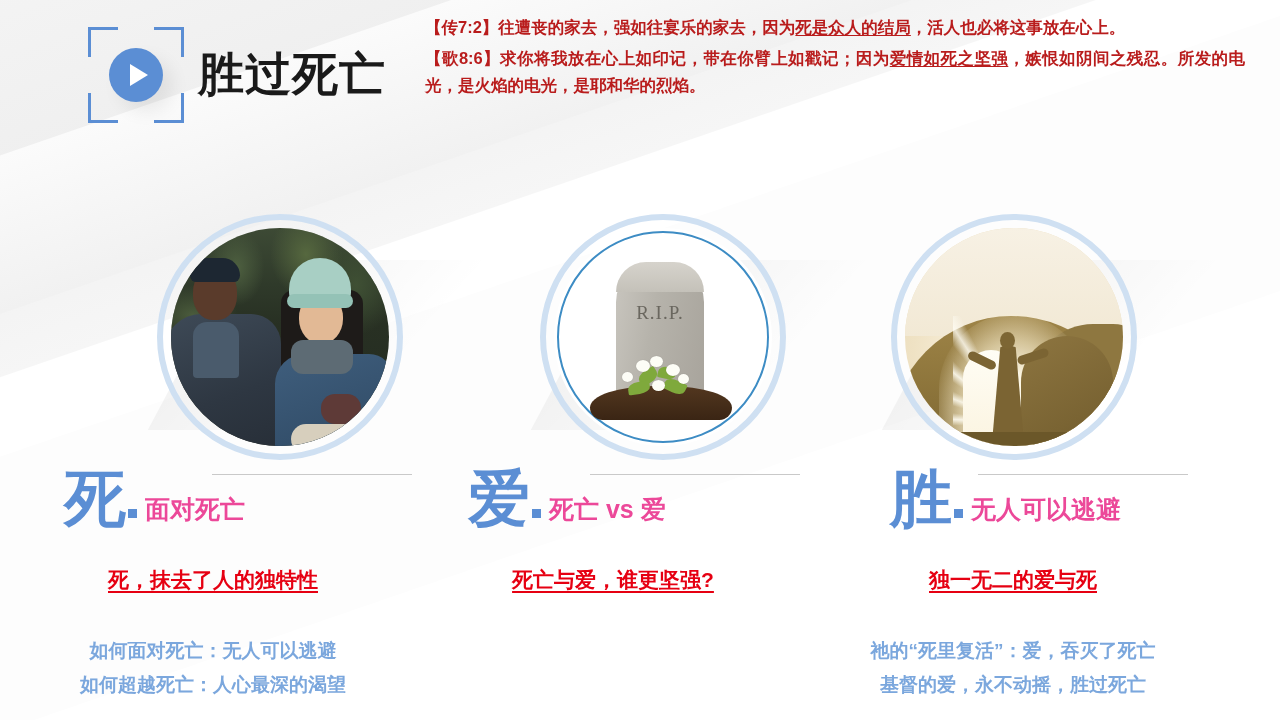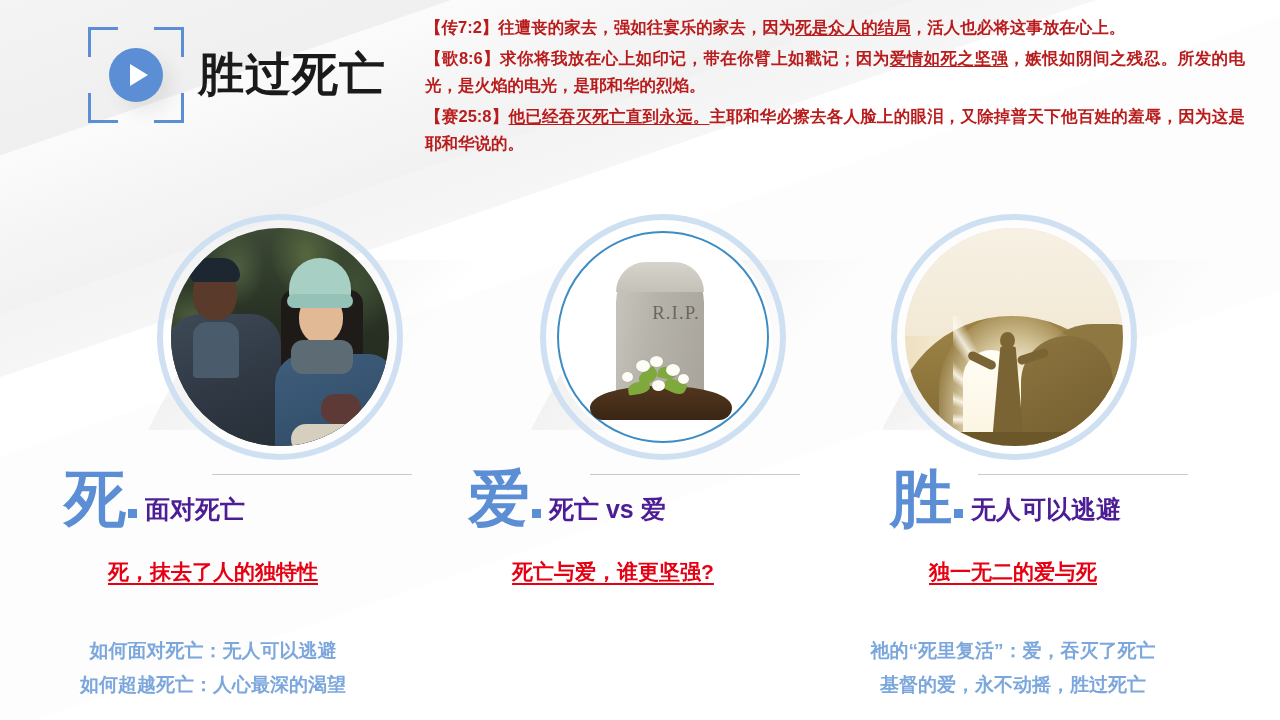--- a/index.html
+++ b/index.html
@@ -282,21 +282,20 @@
     background: linear-gradient(180deg, #d6d3cc 0%, #c4c1b9 100%);
   }
   .ph-grave .rip {
     position: absolute; left: 62px; top: 74px;
     width: 88px;
     text-align: center;
     font-family: "Liberation Serif", "DejaVu Serif", serif;
     font-size: 19px;
     letter-spacing: 1px;
     color: #6a675f;
-    margin-left: 16px;
   }
   .ph-grave .soil {
     position: absolute; left: 36px; top: 158px;
     width: 142px; height: 34px;
     border-radius: 50% 50% 14px 14px / 70% 70% 14px 14px;
     background: linear-gradient(180deg, #53371f 0%, #3a2514 100%);
   }
   .ph-grave .leaf {
     position: absolute;
     border-radius: 50% 10% 50% 10%;
@@ -453,28 +452,28 @@
   .dot-sq {
     width: 9px;
     height: 9px;
     background: #5b8ed4;
     margin: 0 8px 9px 2px;
     flex: 0 0 auto;
   }
   .sub-title {
     font-size: 25px;
     font-weight: bold;
-    color: #4c1d95;
+    color: #ec4899;
     line-height: 1;
     padding-bottom: 5px;
   }
 
   .red-head {
     position: absolute;
-    top: 96px;
+    top: 104px;
     width: 426px;
     text-align: center;
     font-size: 21px;
     font-weight: bold;
     color: #e60012;
     text-decoration: underline;
     text-underline-offset: 4px;
     white-space: nowrap;
   }
 
@@ -524,23 +523,20 @@
     <div id="scripture">
 
       <div class="verse">
         <span class="ref">【传7:2】</span><span>往遭丧的家去，强如往宴乐的家去，因为</span><u>死是众人的结局</u><span>，活人也必将这事放在心上。</span>
       </div>
 
       <div class="verse">
         <span class="ref">【歌8:6】</span><span>求你将我放在心上如印记，带在你臂上如戳记；因为</span><u>爱情如死之坚强</u><span>，嫉恨如阴间之残忍。所发的电光，是火焰的电光，是耶和华的烈焰。</span>
       </div>
 
-      <div class="verse">
-        <span class="ref">【赛25:8】</span><span></span><u>他已经吞灭死亡直到永远。</u><span>主耶和华必擦去各人脸上的眼泪，又除掉普天下他百姓的羞辱，因为这是耶和华说的。</span>
-      </div>
 
     </div>
   </div>
 
   <div id="circles">
 
     <div class="circle-wrap c1">
       <div class="ring-shadow"></div>
       <div class="ring"></div>
       <div class="photo">

